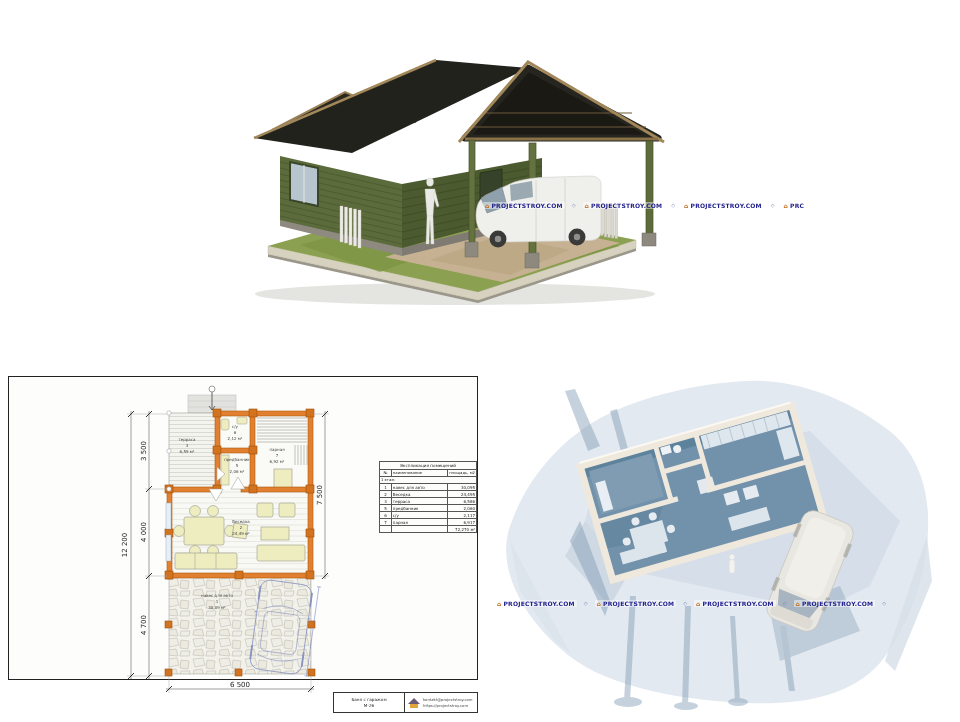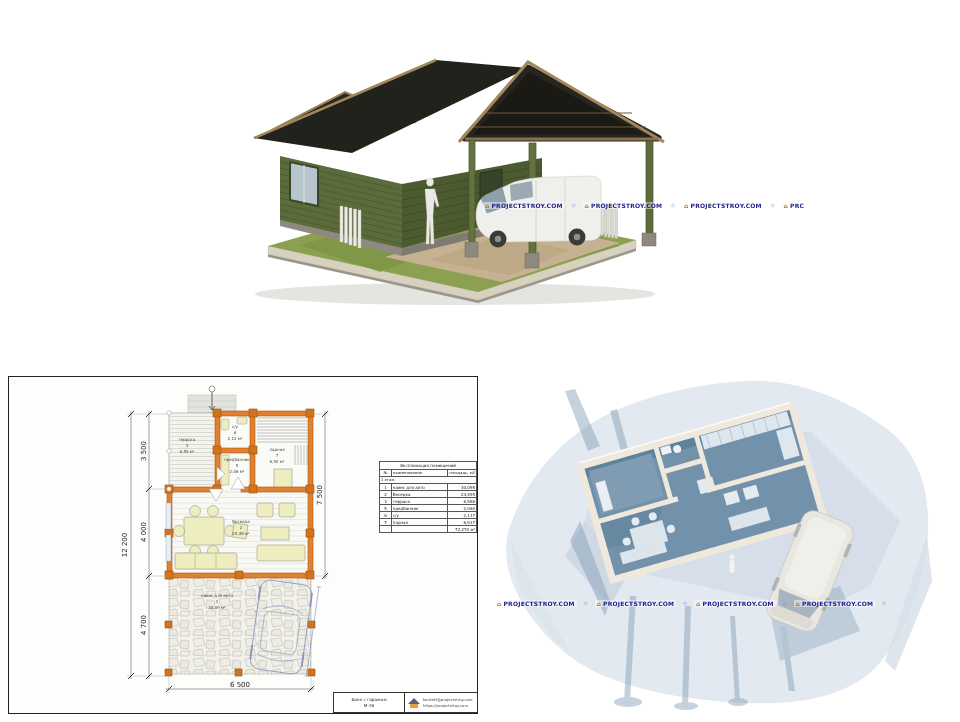--- a/index.html
+++ b/index.html
@@ -7,21 +7,21 @@
        font-family:"DejaVu Sans",sans-serif;}
   .panel{position:absolute;}
   
   .wm{position:absolute;display:flex;align-items:center;gap:7px;
       font:bold 6px "DejaVu Sans",sans-serif;color:#1c1c8a;white-space:nowrap;z-index:5;}
   .wm-item{display:flex;align-items:center;gap:2px;background:rgba(255,255,255,.45);
            padding:0 2px;border-radius:1px;letter-spacing:.2px;}
   .wm-ic{color:#c06818;font-size:6px;line-height:1;}
   .wm-sep{color:#7d86b8;font-size:5px;line-height:1;}
   
-  #blueprint{left:8px;top:376px;width:470px;height:338px;background:#fdfdfc;
+  #blueprint{left:8px;top:376px;width:470px;height:304px;background:#fdfdfc;
              border:1px solid #222;box-sizing:border-box;}
   #blueprint svg{position:absolute;left:0;top:0;}
   .expl{position:absolute;left:370px;top:84px;color:#222;}
   .expl table{border-collapse:collapse;}
   .expl td{border:0.5px solid #555;font-size:4px;line-height:1.25;padding:0 1px;height:6px;}
   .expl .t{font-size:4.2px;text-align:center;height:7px;}
   .expl .hc{text-align:center;font-size:3.8px;}
   .expl .c1{width:9px;text-align:center;}
   .expl .c2{width:54px;text-align:left;}
   .expl .c3{width:26px;text-align:right;}

